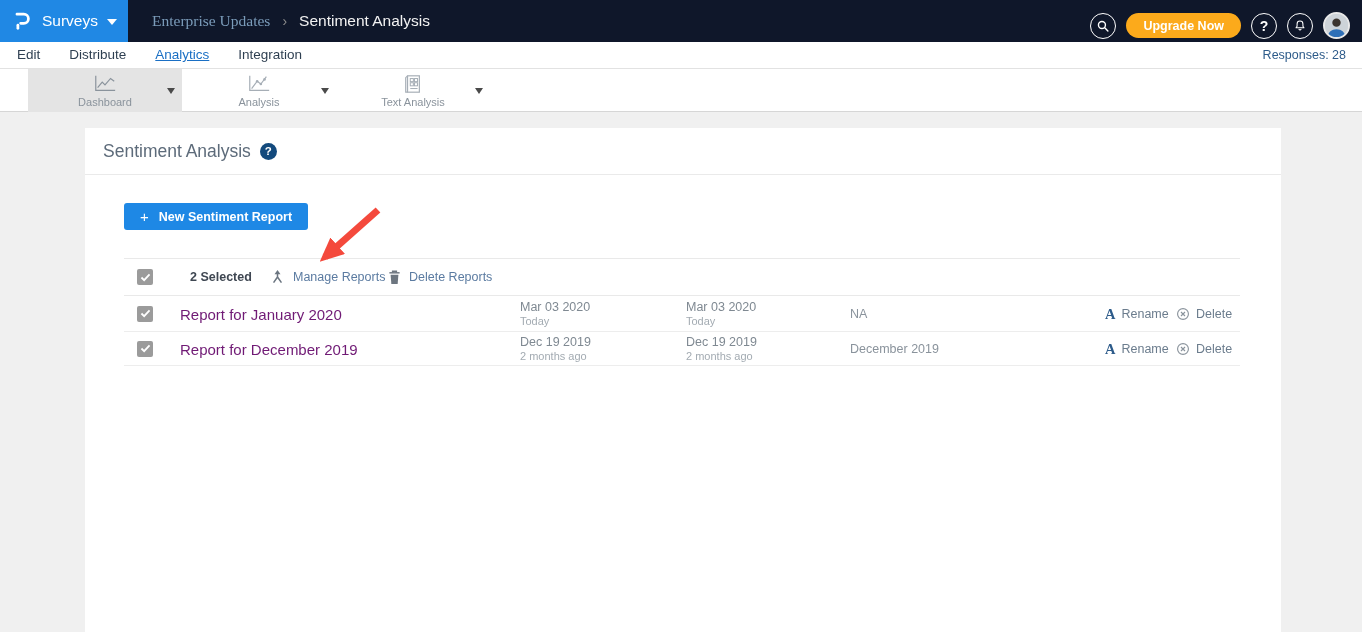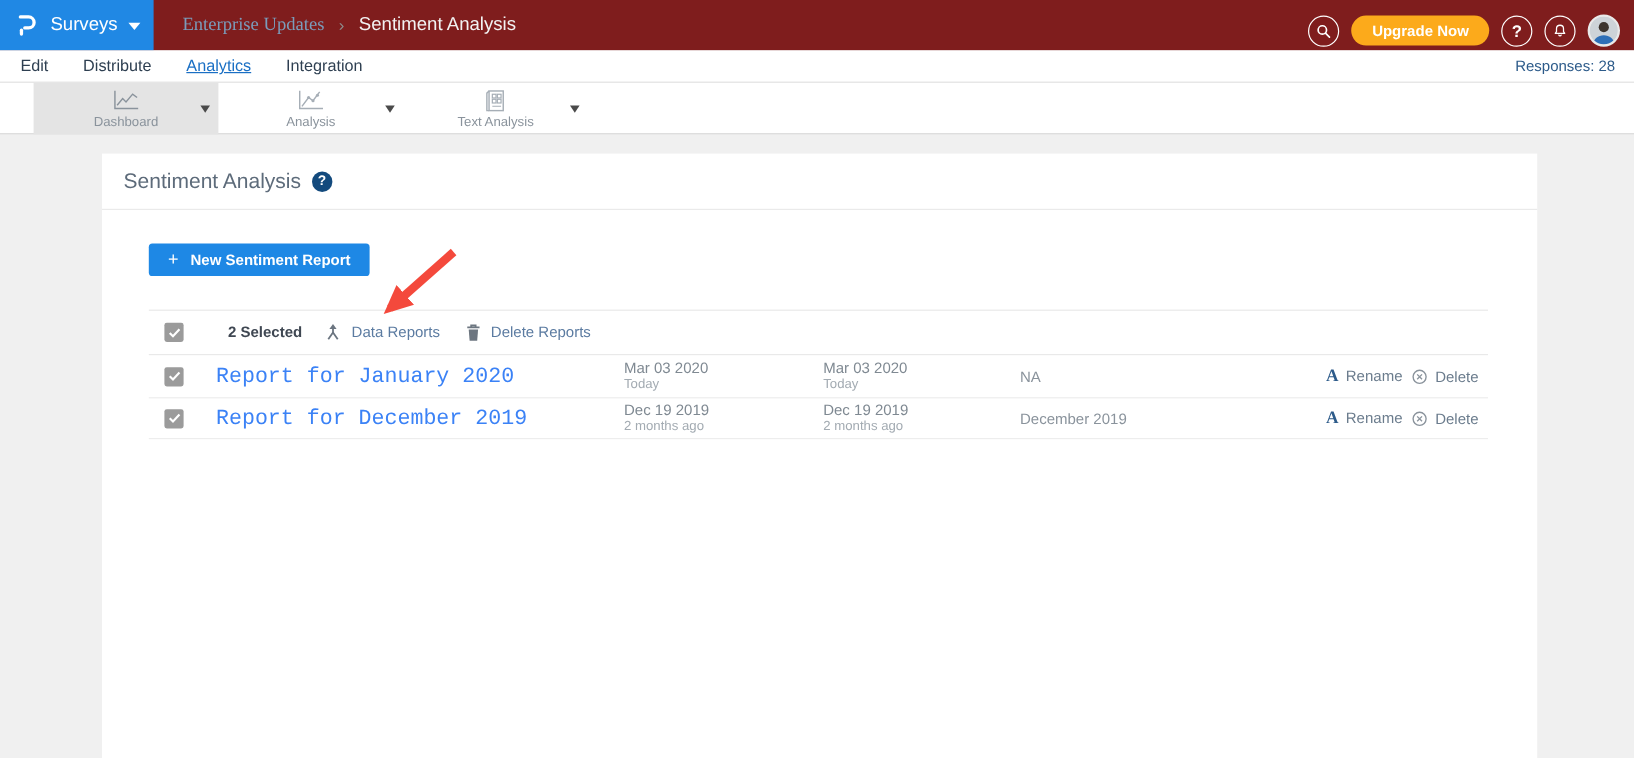--- a/index.html
+++ b/index.html
@@ -1,20 +1,20 @@
 <!DOCTYPE html>
 <html><head>
 <meta charset="utf-8">
 <style>
   * { margin:0; padding:0; box-sizing:border-box; }
   html,body { width:1362px; height:632px; overflow:hidden; background:#f0f0f0;
               font-family:"Liberation Sans", sans-serif; }
 
   
-  .topbar { height:42px; background:#7f1d1d; display:flex; align-items:center; position:relative; }
+  .topbar { height:42px; background:#0f172a; display:flex; align-items:center; position:relative; }
   .brand { width:128px; height:42px; background:#2088e4; display:flex; align-items:center;
            justify-content:center; gap:9px; cursor:pointer; }
   .brand-logo { width:22px; height:22px; }
   .brand-label { color:#fff; font-size:15.5px; }
   .brand-caret { width:0; height:0; border-left:5px solid transparent; border-right:5px solid transparent;
                  border-top:6px solid #fff; margin-top:2px; }
   .breadcrumb { display:flex; align-items:center; margin-left:24px; gap:12px; }
   .bc-parent { color:#7b9cba; font-size:15.5px; cursor:pointer;font-family:Liberation Serif, serif; }
   .bc-sep { color:#8d8d8d; font-size:14px; }
   .bc-current { color:#f2f2f2; font-size:15.5px; }
@@ -69,21 +69,21 @@
   .checkbox { left:13px; width:16px; height:16px; background:#9b9b9b; border-radius:2px;
               display:flex; align-items:center; justify-content:center; cursor:pointer; }
   .checkbox svg { display:block; }
 
   .sel-count { left:66px; font-size:12.5px; font-weight:bold; color:#3f4752; white-space:nowrap; }
   .sel-action { display:flex; align-items:center; gap:8px; cursor:pointer; white-space:nowrap; }
   .sel-action .act-label { font-size:12.5px; color:#5b7ba1; }
   .merge-action { left:146px; }
   .delreports-action { left:264px; }
 
-  .report-name { left:56px; font-size:18px; color:#3b82f6; cursor:pointer; white-space:nowrap;font-family:Liberation Mono, monospace; }
+  .report-name { left:56px; font-size:15px; color:#701a75; cursor:pointer; white-space:nowrap; }
   .datecell { font-size:12.5px; color:#7f8992; line-height:13px; white-space:nowrap; }
   .datecell .rel { font-size:11px; color:#a3abb2; margin-top:1px; }
   .date-created { left:396px; }
   .date-modified { left:562px; }
   .tagcell { left:726px; font-size:12.5px; color:#8a939c; white-space:nowrap; }
   .row-action { display:flex; align-items:center; gap:6px; cursor:pointer; white-space:nowrap; }
   .row-action .act-label { font-size:12.5px; color:#6b7c8d; }
   .rename-action { left:981px; }
   .rowdelete-action { left:1052px; }
   .rename-a { font-family:"Liberation Serif", serif; font-weight:bold; font-size:14.5px; color:#2d5b8a; }
@@ -205,21 +205,21 @@
           <svg width="11" height="9" viewBox="0 0 12 10">
             <path d="M1.5 5 L4.5 8 L10.5 1.5" fill="none" stroke="#fff" stroke-width="2"></path>
           </svg>
         </span>
         <span class="cell sel-count">2 Selected</span>
         <span class="cell sel-action merge-action">
           <svg width="15" height="16" viewBox="0 0 16 16">
             <path d="M8 4.5 V8 M8 8 L3.8 14 M8 8 L12.2 14" fill="none" stroke="#6b7580" stroke-width="1.6"></path>
             <path d="M8 0.5 L4.8 5 H11.2 Z" fill="#6b7580"></path>
           </svg>
-          <span class="act-label">Data Reports</span>
+          <span class="act-label">Manage Reports</span>
         </span>
         <span class="cell sel-action delreports-action">
           <svg width="13" height="16" viewBox="0 0 14 16">
             <path d="M1.5 3.5 h11" stroke="#6d7680" stroke-width="1.6"></path>
             <path d="M5 3.5 V1.8 h4 v1.7" fill="none" stroke="#6d7680" stroke-width="1.6"></path>
             <path d="M2.8 5.5 h8.4 l-0.8 10 h-6.8 z" fill="#6d7680"></path>
           </svg>
           <span class="act-label">Delete Reports</span>
         </span>
       </div>

